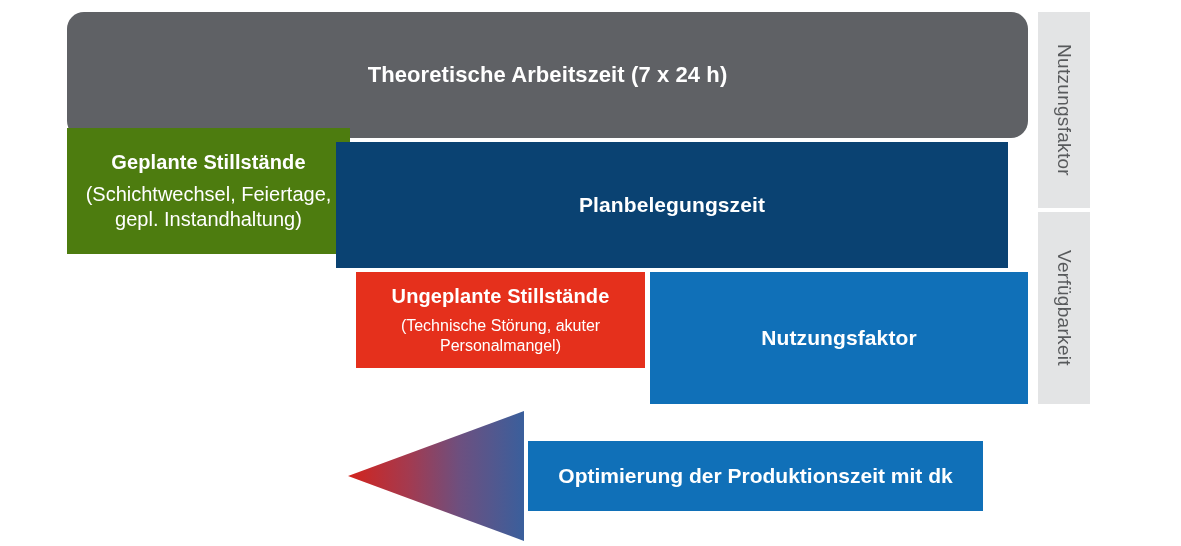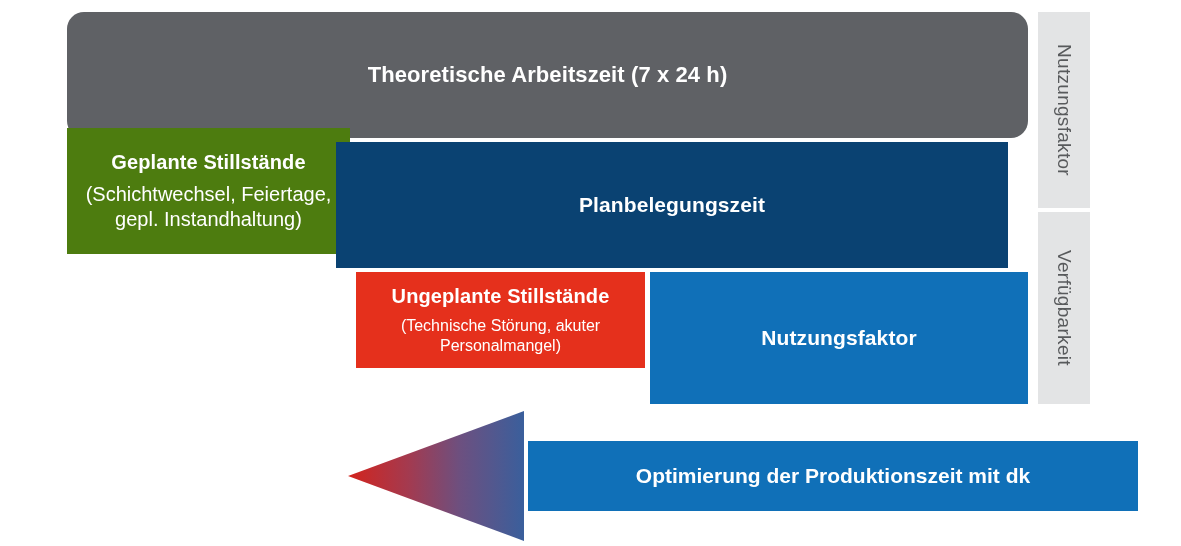--- a/index.html
+++ b/index.html
@@ -171,21 +171,21 @@
     top: 0;
     width: 176px;
     height: 130px;
     background: linear-gradient(90deg, #d3241d 0%, #a43a4f 34%, #6c5080 64%, #3a5f9c 100%);
     clip-path: polygon(0% 50%, 100% 0%, 100% 100%);
   }
   #arrow-bar {
     position: absolute;
     left: 180px;
     top: 30px;
-    width: 610px;
+    width: 455px;
     height: 70px;
     background: #1070b8;
     display: flex;
     align-items: center;
     justify-content: center;
   }
   #arrow-bar .title {
     color: #ffffff;
     font-size: 21px;
     font-weight: 600;

